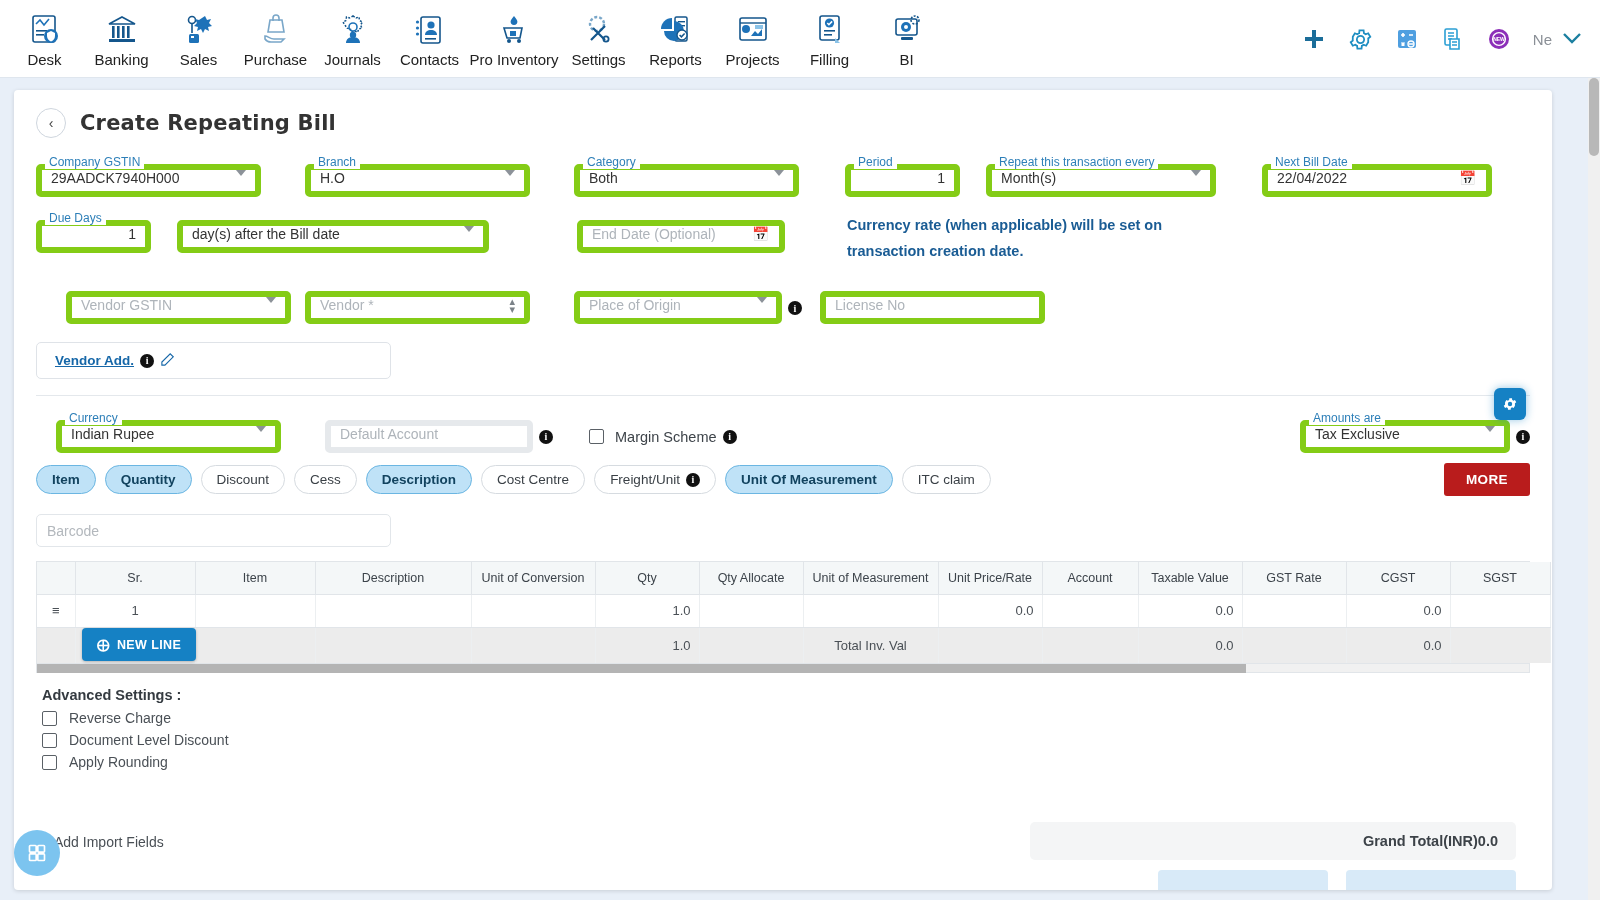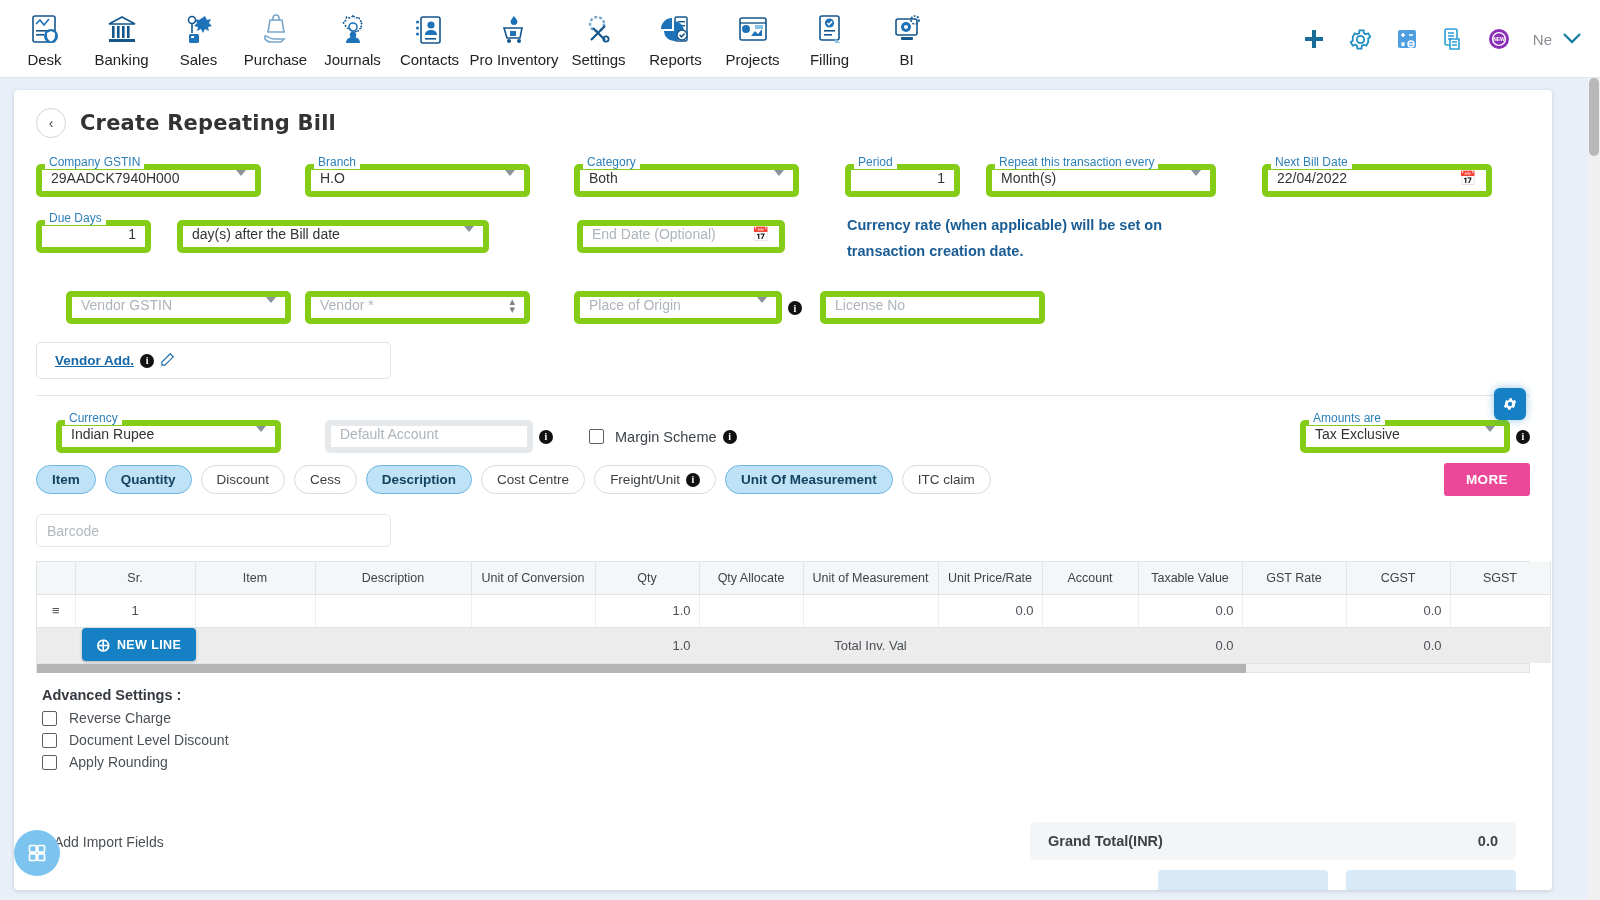--- a/index.html
+++ b/index.html
@@ -92,21 +92,21 @@
   }
 
   
   .chiprow{ display:flex; align-items:center; padding:10px 22px 0 22px; }
   .chip{
     height:29px; border-radius:16px; border:1px solid #d6dbe0; background:#fff; color:#3a4046;
     display:flex;align-items:center; padding:0 15px; font-size:13.5px; margin-right:9px; cursor:pointer; white-space:nowrap;
   }
   .chip.on{ background:#bfe2f7; border-color:#6bb6e2; color:#12435f; font-weight:bold; }
   .morebtn{
-    margin-left:auto; background:#ec4899; color:#fff; font-weight:bold; font-size:13.5px;
+    margin-left:auto; background:#b91c1c; color:#fff; font-weight:bold; font-size:13.5px;
     padding:9px 22px; border-radius:3px; cursor:pointer; letter-spacing:.4px;
   }
 
   .barcode{
     margin:18px 22px 0 22px; width:355px; height:33px; border:1px solid #e2e6ea; border-radius:5px;
     display:flex; align-items:center; padding:0 10px; font-size:14px; color:#b3b8bd;
   }
 
   
   .tblwrap{ margin:14px 22px 0 22px; border:1px solid #e1e5e9; border-top:1px solid #e1e5e9; position:relative;}
@@ -137,21 +137,21 @@
 
   .fab{
     position:absolute; left:14px; bottom:24px; width:46px;height:46px;border-radius:50%;
     background:#7cc4ef; display:flex;align-items:center;justify-content:center;color:#fff;font-size:19px;
     cursor:pointer; z-index:8;
   }
   .importlbl{ position:absolute; left:40px; bottom:40px; font-size:14px; color:#4a5056; z-index:7;}
 
   .gtbox{
     position:absolute; right:36px; bottom:30px; width:486px; height:38px; background:#f4f5f6; border-radius:5px;
-    display:flex; align-items:center; justify-content:space-between; padding:0 18px;
+    display:flex; align-items:center; justify-content:flex-end; padding:0 18px;
     font-size:14.5px; font-weight:bold; color:#3c4248;
   }
   .footbtns{ position:absolute; right:36px; bottom:-10px; display:flex; gap:18px; }
   .footbtns div{ width:170px;height:30px;background:#d8eaf8;border-radius:4px; }
   .scrollbar-v{
     position:absolute; right:0; top:78px; width:12px; height:822px; background:#f0f0f0;
   }
   .scrollbar-v .th{ position:absolute;top:0;left:1px; width:10px; height:78px; background:#b8b8b8; border-radius:5px;}
 </style>
 </head>

